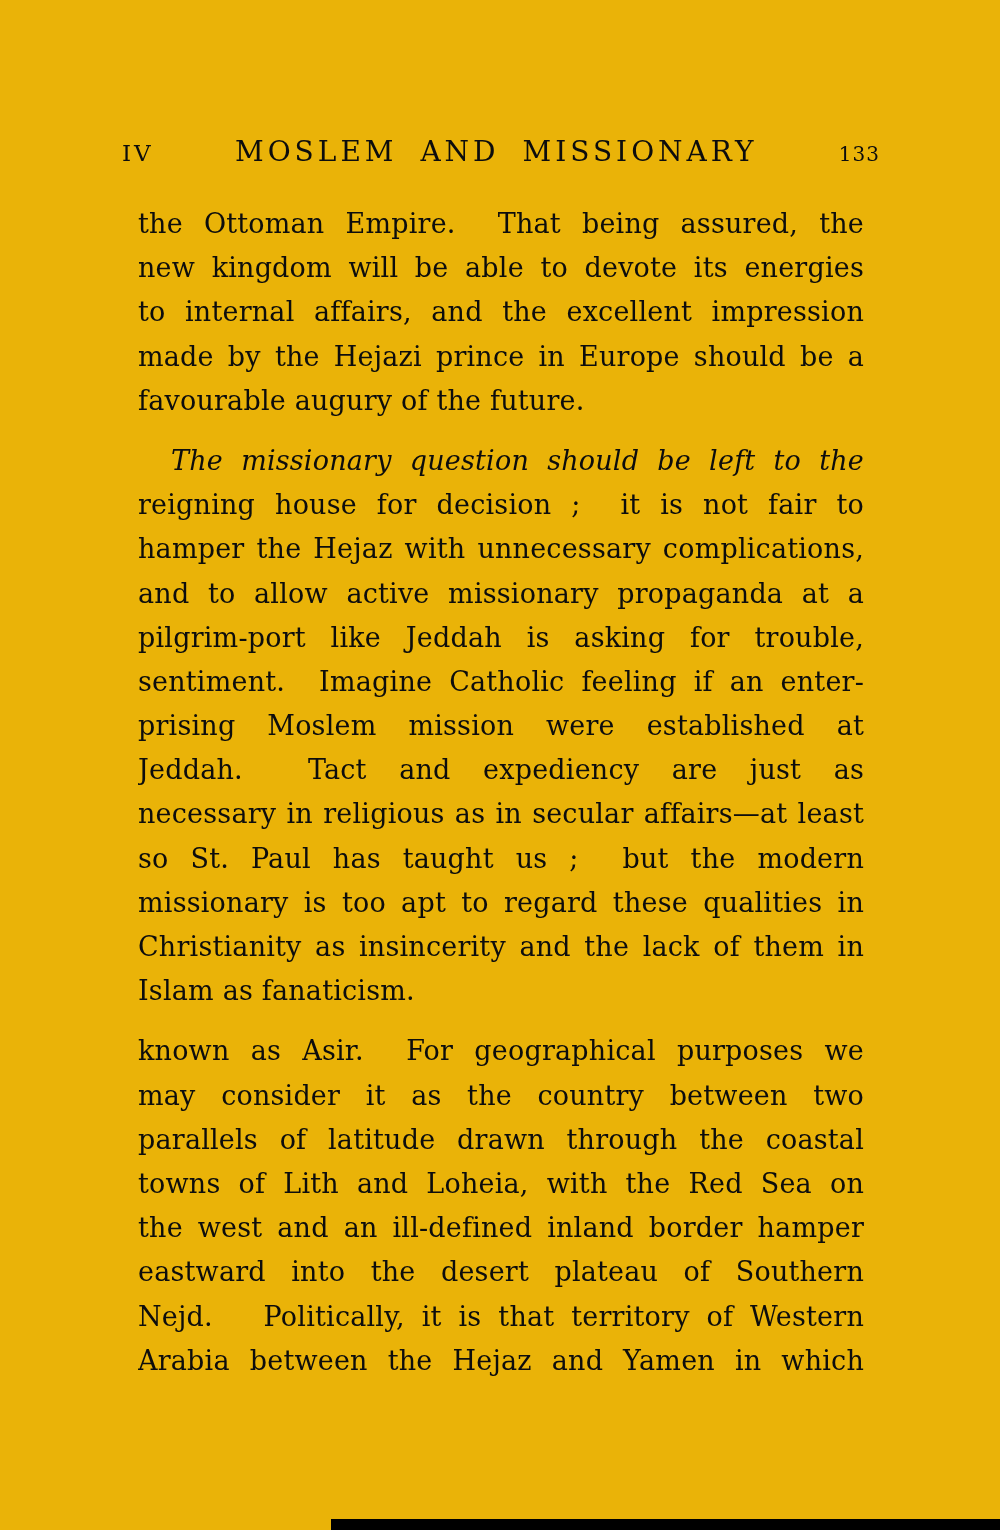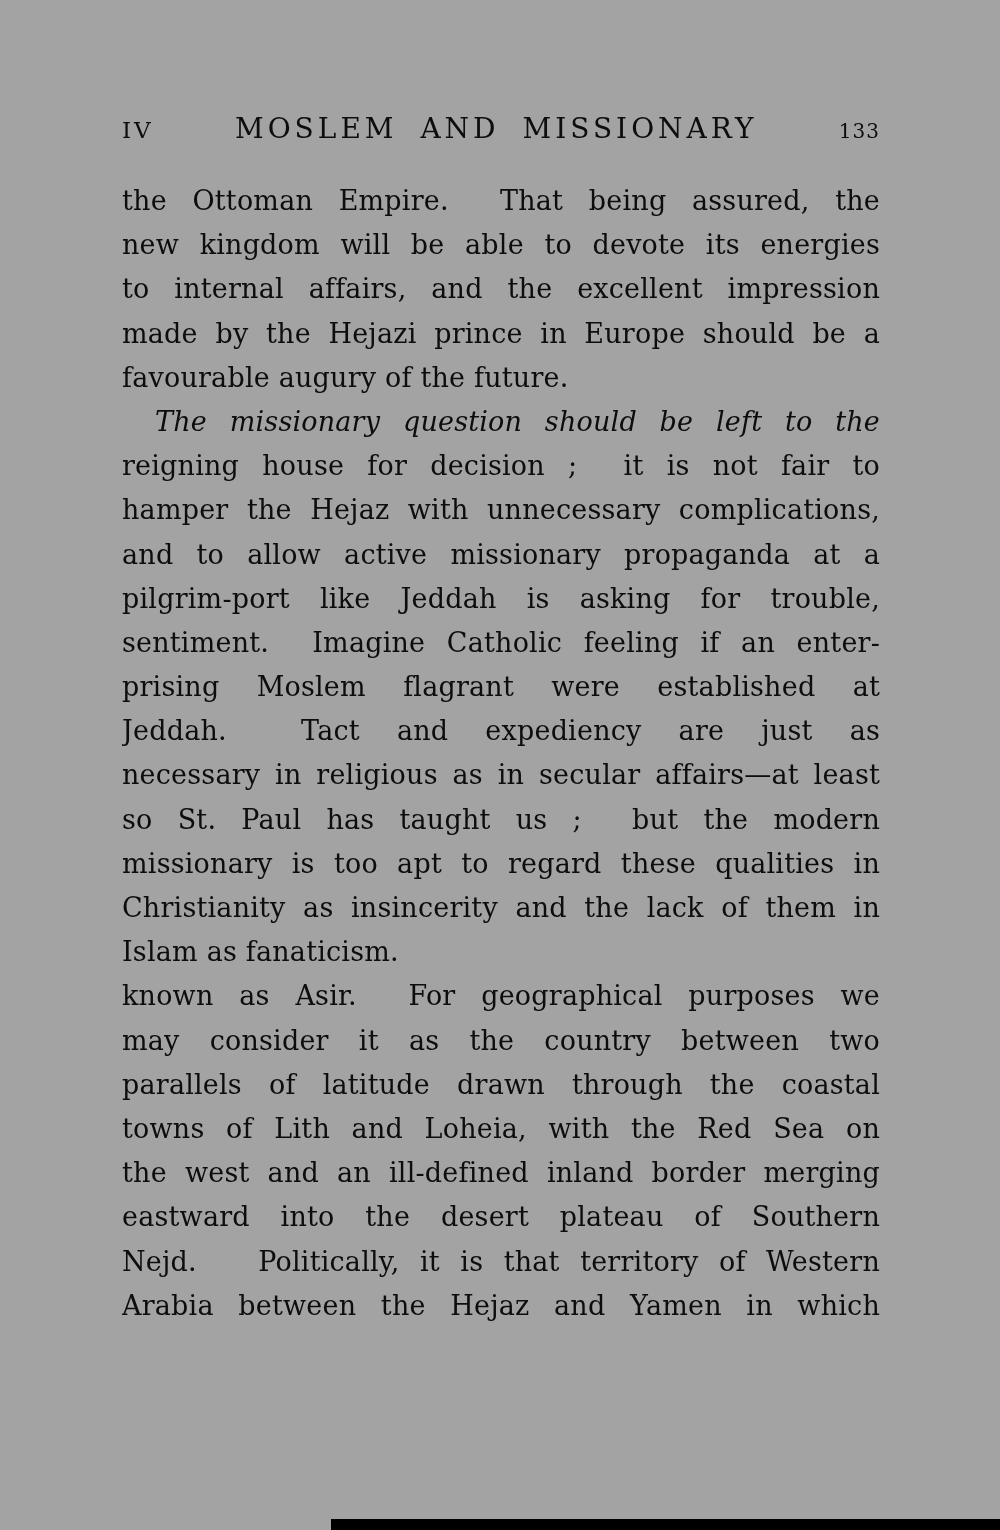--- a/index.html
+++ b/index.html
@@ -5,21 +5,21 @@
   html, body {
     margin: 0;
     padding: 0;
     background: #e8e8e8;
   }
   .page {
     position: relative;
     width: 1000px;
     height: 1530px;
     margin: 0 auto;
-    background: #a3a3a3;
+    background: #eab308;
     color: #0d0d0d;
     font-family: "DejaVu Serif", "Liberation Serif", serif;
     box-sizing: border-box;
     padding: 112px 120px 0 122px;
     overflow: hidden;
   }
   .running-header {
     display: flex;
     justify-content: space-between;
     align-items: baseline;
@@ -28,29 +28,30 @@
   .chapter-num {
     font-size: 23px;
     letter-spacing: 3px;
     font-variant: small-caps;
   }
   .header-title {
     font-size: 28px;
     letter-spacing: 4px;
     word-spacing: 10px;
     white-space: nowrap;
+    margin-top: 23px;
   }
   .page-num {
     font-size: 20px;
     letter-spacing: 1px;
   }
   .body-text {
     font-size: 27px;
   }
-  .paragraph { margin: 0; }
+  .paragraph { margin: 16px; }
   .line {
     height: 44.2px;
     line-height: 44.2px;
     overflow: hidden;
     white-space: pre-wrap;
     letter-spacing: 0.2px;
   }
   .line.just {
     text-align: justify;
   }
@@ -92,34 +93,34 @@
         <div class="line just">made by the Hejazi prince in Europe should be a</div>
         <div class="line">favourable augury of the future.</div>
       </div>
       <div class="paragraph">
         <div class="line just first-indent">The missionary question should be left to the</div>
         <div class="line just">reigning house for decision ;  it is not fair to</div>
         <div class="line just">hamper the Hejaz with unnecessary complications,</div>
         <div class="line just">and to allow active missionary propaganda at a</div>
         <div class="line just">pilgrim-port like Jeddah is asking for trouble,</div>
         <div class="line just">sentiment.  Imagine Catholic feeling if an enter-</div>
-        <div class="line just">prising Moslem flagrant were established at</div>
+        <div class="line just">prising Moslem mission were established at</div>
         <div class="line just">Jeddah.  Tact and expediency are just as</div>
         <div class="line just">necessary in religious as in secular affairs—at least</div>
         <div class="line just">so St. Paul has taught us ;  but the modern</div>
         <div class="line just">missionary is too apt to regard these qualities in</div>
         <div class="line just">Christianity as insincerity and the lack of them in</div>
         <div class="line">Islam as fanaticism.</div>
       </div>
       <div class="paragraph">
         <div class="line just">known as Asir.  For geographical purposes we</div>
         <div class="line just">may consider it as the country between two</div>
         <div class="line just">parallels of latitude drawn through the coastal</div>
         <div class="line just">towns of Lith and Loheia, with the Red Sea on</div>
-        <div class="line just">the west and an ill-defined inland border merging</div>
+        <div class="line just">the west and an ill-defined inland border hamper</div>
         <div class="line just">eastward into the desert plateau of Southern</div>
         <div class="line just">Nejd.   Politically, it is that territory of Western</div>
         <div class="line just">Arabia between the Hejaz and Yamen in which</div>
       </div>
     </div>
 
   <div class="scan-bar"></div>
 
 </div>
 

